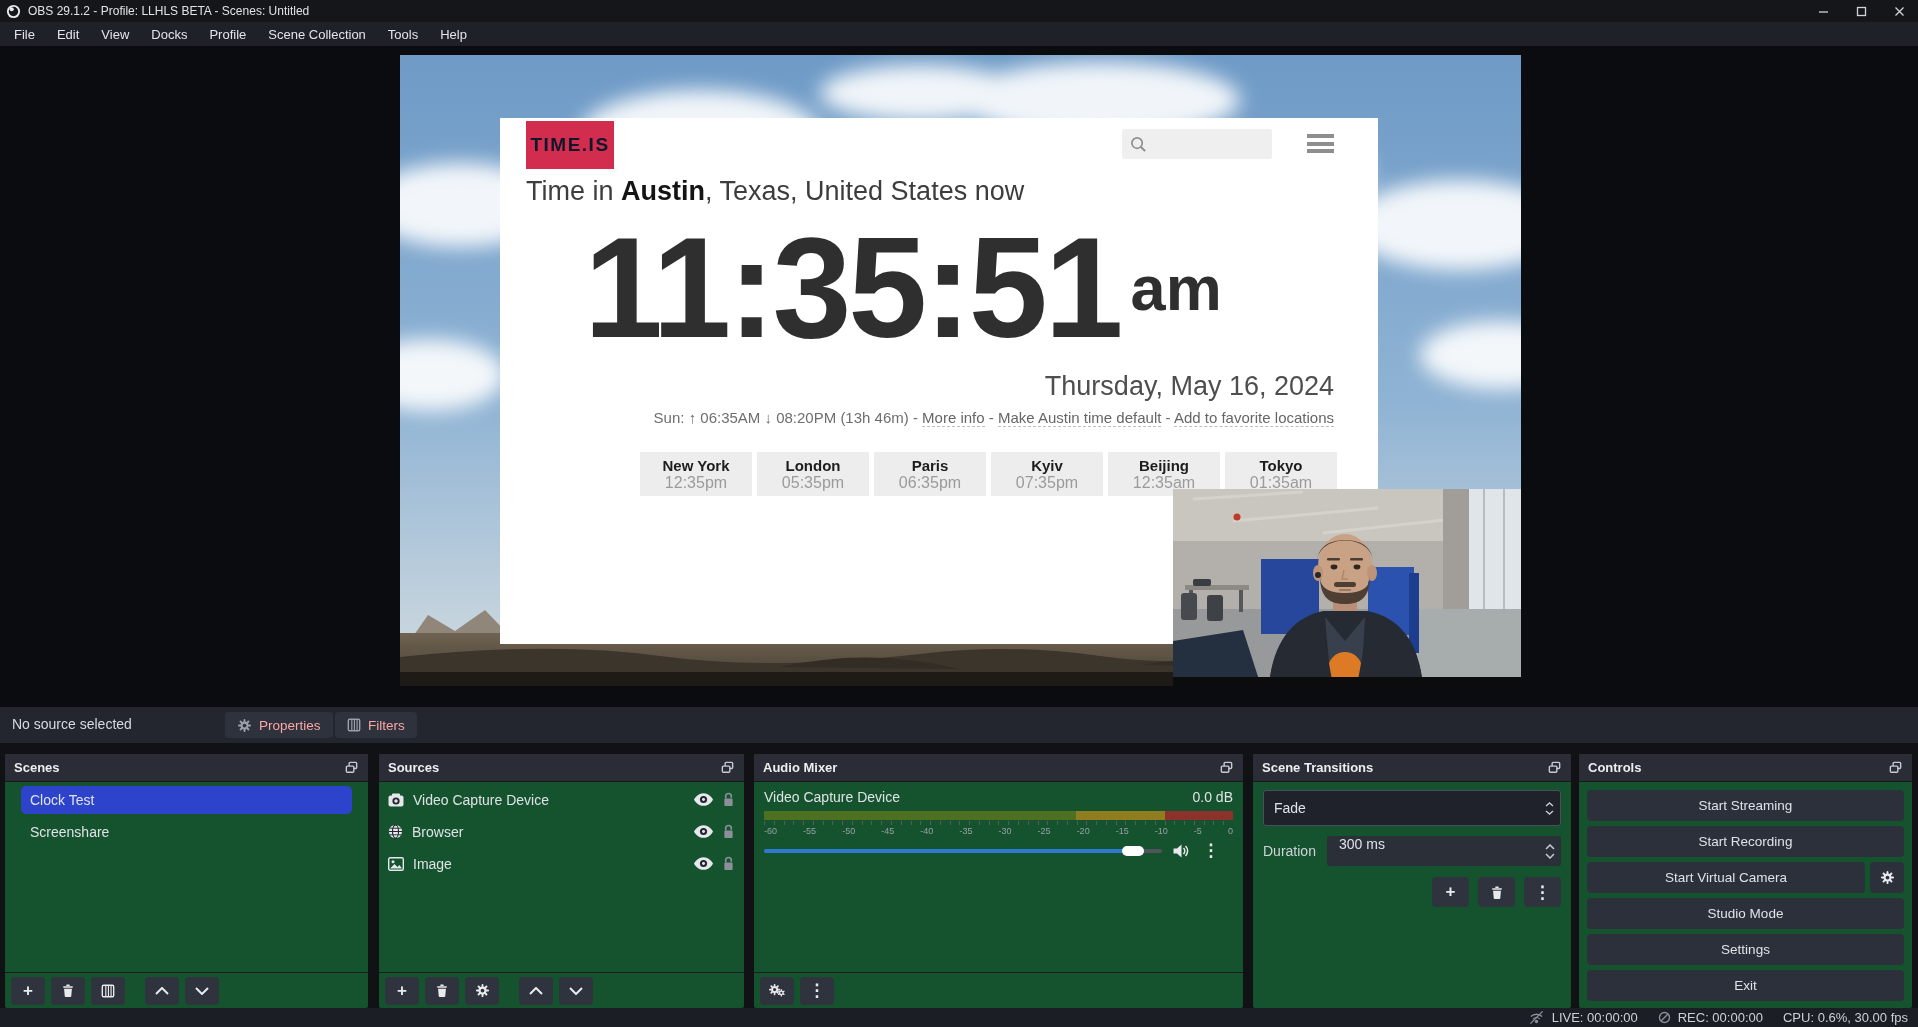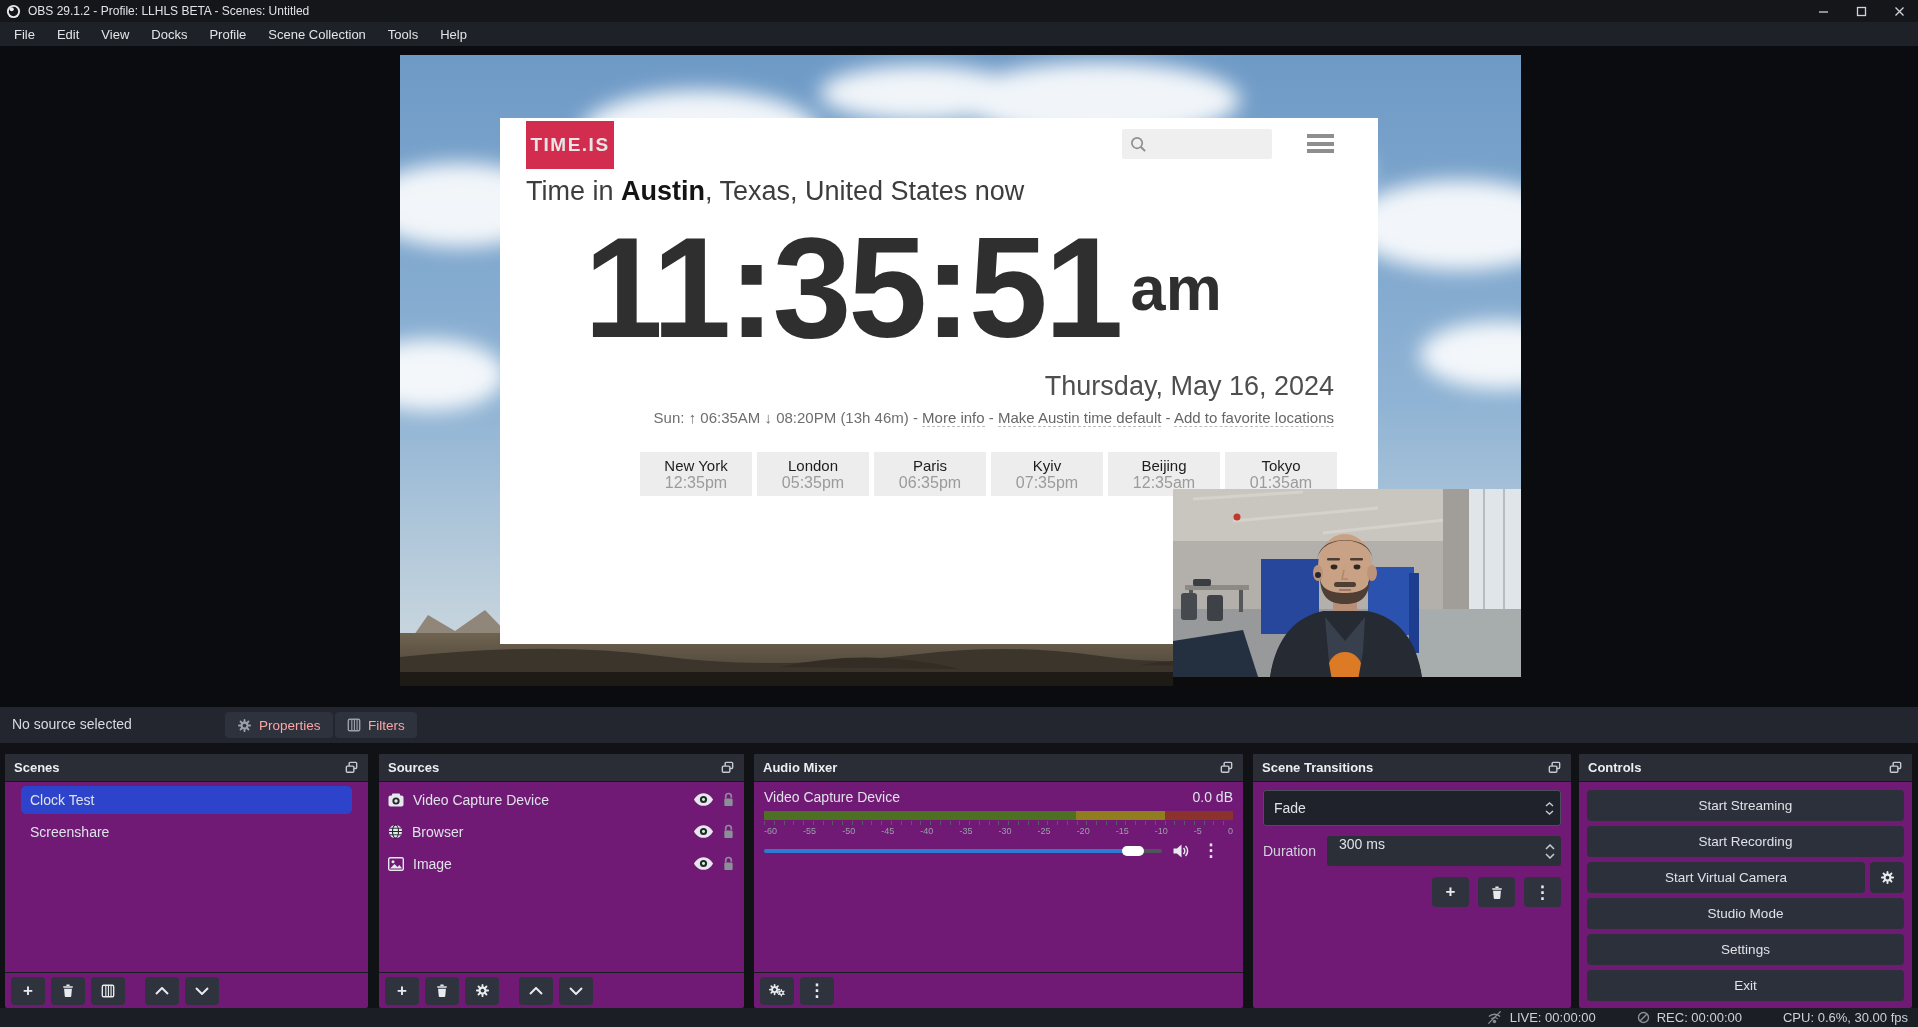--- a/index.html
+++ b/index.html
@@ -20,53 +20,53 @@
   .menu-item { padding:3px 11px; }
 
   
   .main { position:absolute; top:46px; left:0; right:0; height:661px; background:#0a0c0f; }
   .preview { position:absolute; left:400px; top:9px; width:1121px; height:631px; overflow:hidden; background:#6e9ac6; }
   .scene-bg { position:absolute; inset:0; }
 
   
   .webpage { position:absolute; left:100px; top:63px; width:878px; height:526px; background:#ffffff; }
   .ti-logo { position:absolute; left:26px; top:3px; width:88px; height:48px; background:var(--brand,#d22c4e);
-             color:#e5e5e5; font-weight:bold; font-size:19px; letter-spacing:1.5px;
+             color:#0f172a; font-weight:bold; font-size:19px; letter-spacing:1.5px;
              display:flex; align-items:center; justify-content:center; }
   .ti-search { position:absolute; right:106px; top:11px; width:150px; height:30px; background:#efefef;
                border-radius:2px; display:flex; align-items:center; padding-left:8px; }
   .ti-burger { position:absolute; right:44px; top:16px; width:27px; height:19px;
                display:flex; flex-direction:column; justify-content:space-between; }
   .ti-burger i { display:block; height:4px; background:#8e8e8e; }
   .ti-heading { position:absolute; left:26px; top:58px; font-size:27px; color:#3d3d3d; white-space:nowrap; }
   .ti-heading b { font-weight:bold; color:#141414; }
   .ti-clock { position:absolute; left:84px; top:99px; display:flex; align-items:center; color:#2f2f2f; }
   .ti-time { font-size:142px; font-weight:bold; line-height:1; letter-spacing:-3px; }
   .ti-ampm { font-size:63px; font-weight:bold; margin-left:10px; }
   .ti-date { position:absolute; right:44px; top:253px; font-size:27px; color:#4e4e4e; }
   .ti-sun  { position:absolute; right:44px; top:291px; font-size:15px; color:#6e6e6e; white-space:nowrap; }
   .ti-sun a { color:#666; text-decoration:none; border-bottom:1px dashed #bdbdbd; }
   .ti-cities { position:absolute; left:140px; top:334px; display:flex; gap:5px; }
   .ti-city { width:112px; height:44px; background:#ededed; text-align:center; padding-top:5px; }
-  .ti-city .n { display:block; font-size:15px; font-weight:normal; color:#1d1d1d; }
+  .ti-city .n { display:block; font-size:15px; font-weight:bold; color:#1d1d1d; }
   .ti-city .t { display:block; font-size:16px; color:#9b9b9b; }
 
   
   .webcam { position:absolute; left:773px; top:434px; width:348px; height:197px; }
 
   
   .srcbar { position:absolute; top:707px; left:0; right:0; height:36px; background:#23262e;
             font-size:14px; color:#d7dae0; }
   .srcbar .status { position:absolute; left:12px; top:9px; }
   .srcbar .sbtn { position:absolute; top:5px; height:26px; background:#2e323c; border-radius:4px;
                   display:flex; align-items:center; gap:7px; padding:0 12px; color:#fca5a5; font-size:13.5px; }
   .sbtn-props { left:225px; } .sbtn-filters { left:335px; }
 
   
-  .dock { position:absolute; top:754px; height:254px; background:#701a75; border-radius:2px;
+  .dock { position:absolute; top:754px; height:254px; background:#14532d; border-radius:2px;
           display:flex; flex-direction:column; overflow:hidden; }
   .dock-header { height:28px; flex:0 0 28px; background:#2a2d35; border-bottom:1px solid #16181d;
                  display:flex; align-items:center; padding:0 9px; font-size:13px; font-weight:bold; color:#eceef2; }
   .dock-header .pop { margin-left:auto; }
   .dock-body { flex:1; position:relative; }
   .dock-toolbar { flex:0 0 36px; display:flex; align-items:center; padding:0 6px; gap:6px; border-top:1px solid #1a1c22; }
   .tb-btn { width:34px; height:28px; background:#2f333d; border-radius:4px; color:#e8eaee;
             display:flex; align-items:center; justify-content:center; font-size:17px; font-weight:bold; }
   .tb-gap { width:8px; }
 
@@ -120,21 +120,21 @@
   
   .controls-body { padding:8px; display:flex; flex-direction:column; gap:5px; }
   .ctrl-btn { height:31px; background:#2c303a; border-radius:4px; display:flex; align-items:center;
               justify-content:center; font-size:13.5px; color:#dfe2e7; }
   .vc-row { display:flex; gap:5px; }
   .vc-row .wide { flex:1; }
   .vc-row .sq { width:34px; }
 
   
   .statusbar { position:absolute; left:0; right:0; top:1008px; height:19px; background:#1b1e24;
-               display:flex; align-items:center; justify-content:flex-end; gap:27px;
+               display:flex; align-items:center; justify-content:flex-end; gap:6px;
                padding-right:10px; font-size:13px; color:#ccd0d7; }
   .statusbar .item { display:flex; align-items:center; gap:7px; margin-left:14px; }
 </style>
 </head>
 <body>
 
 <div class="titlebar">
   <span class="logo">
     <svg width="15" height="15" viewBox="0 0 16 16">
         <circle cx="8" cy="8" r="7" fill="#e8eaee"></circle>

